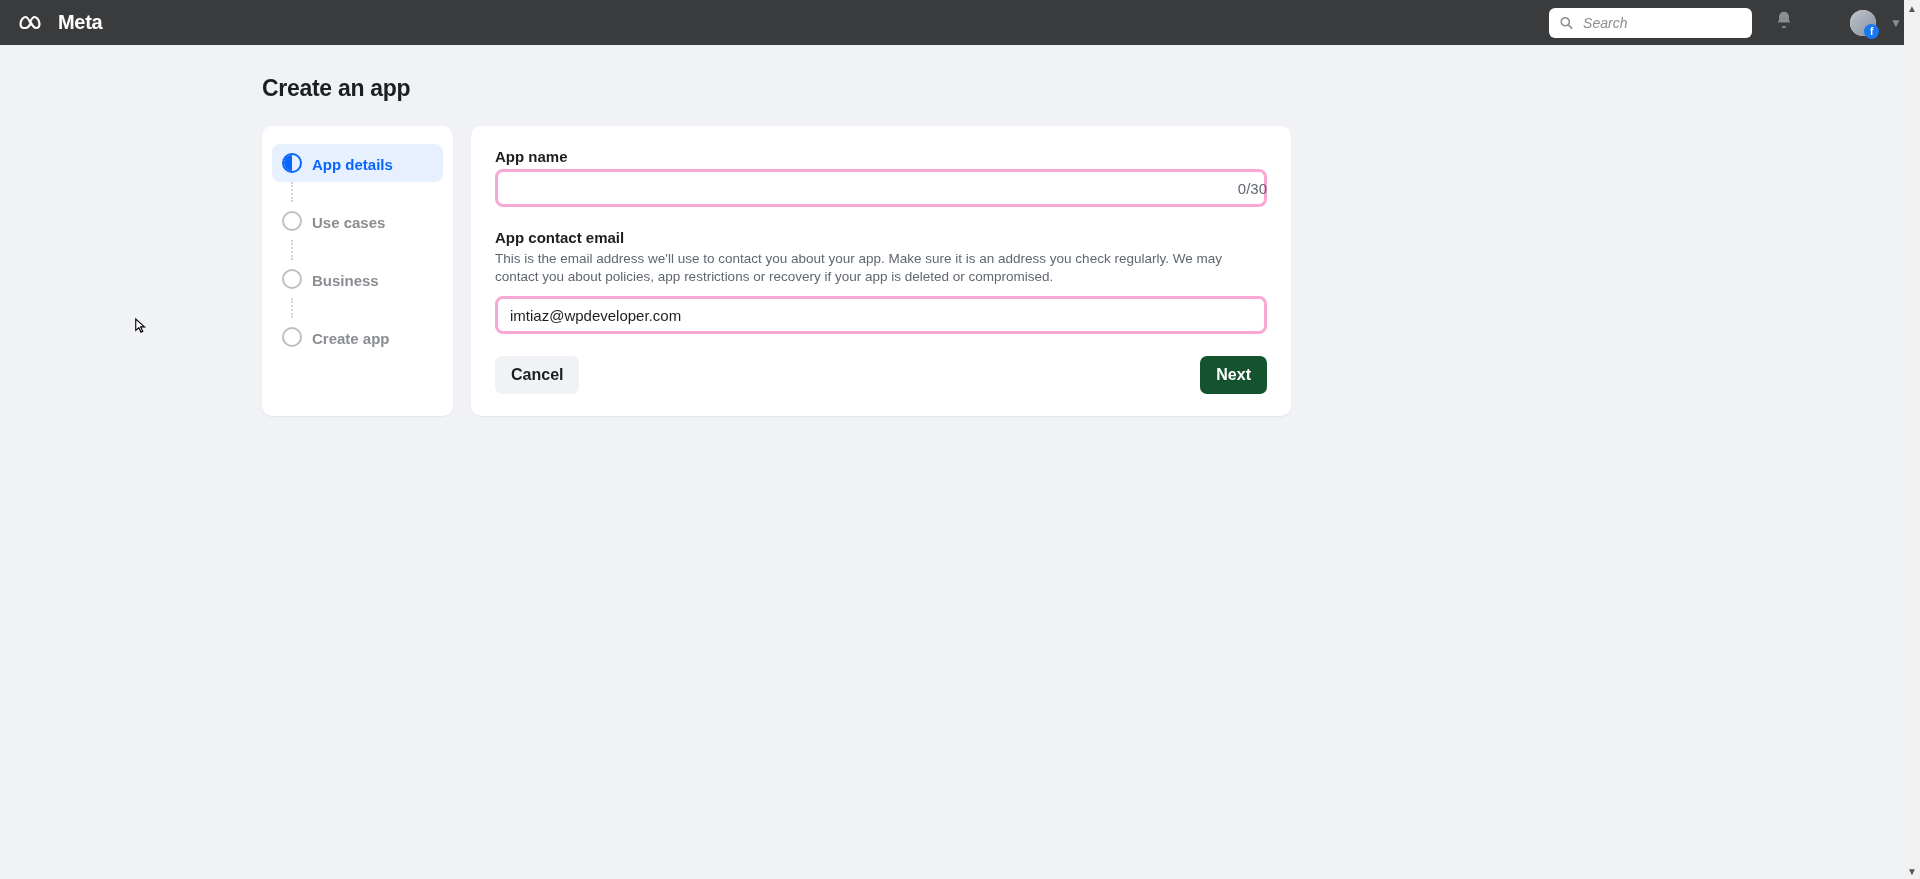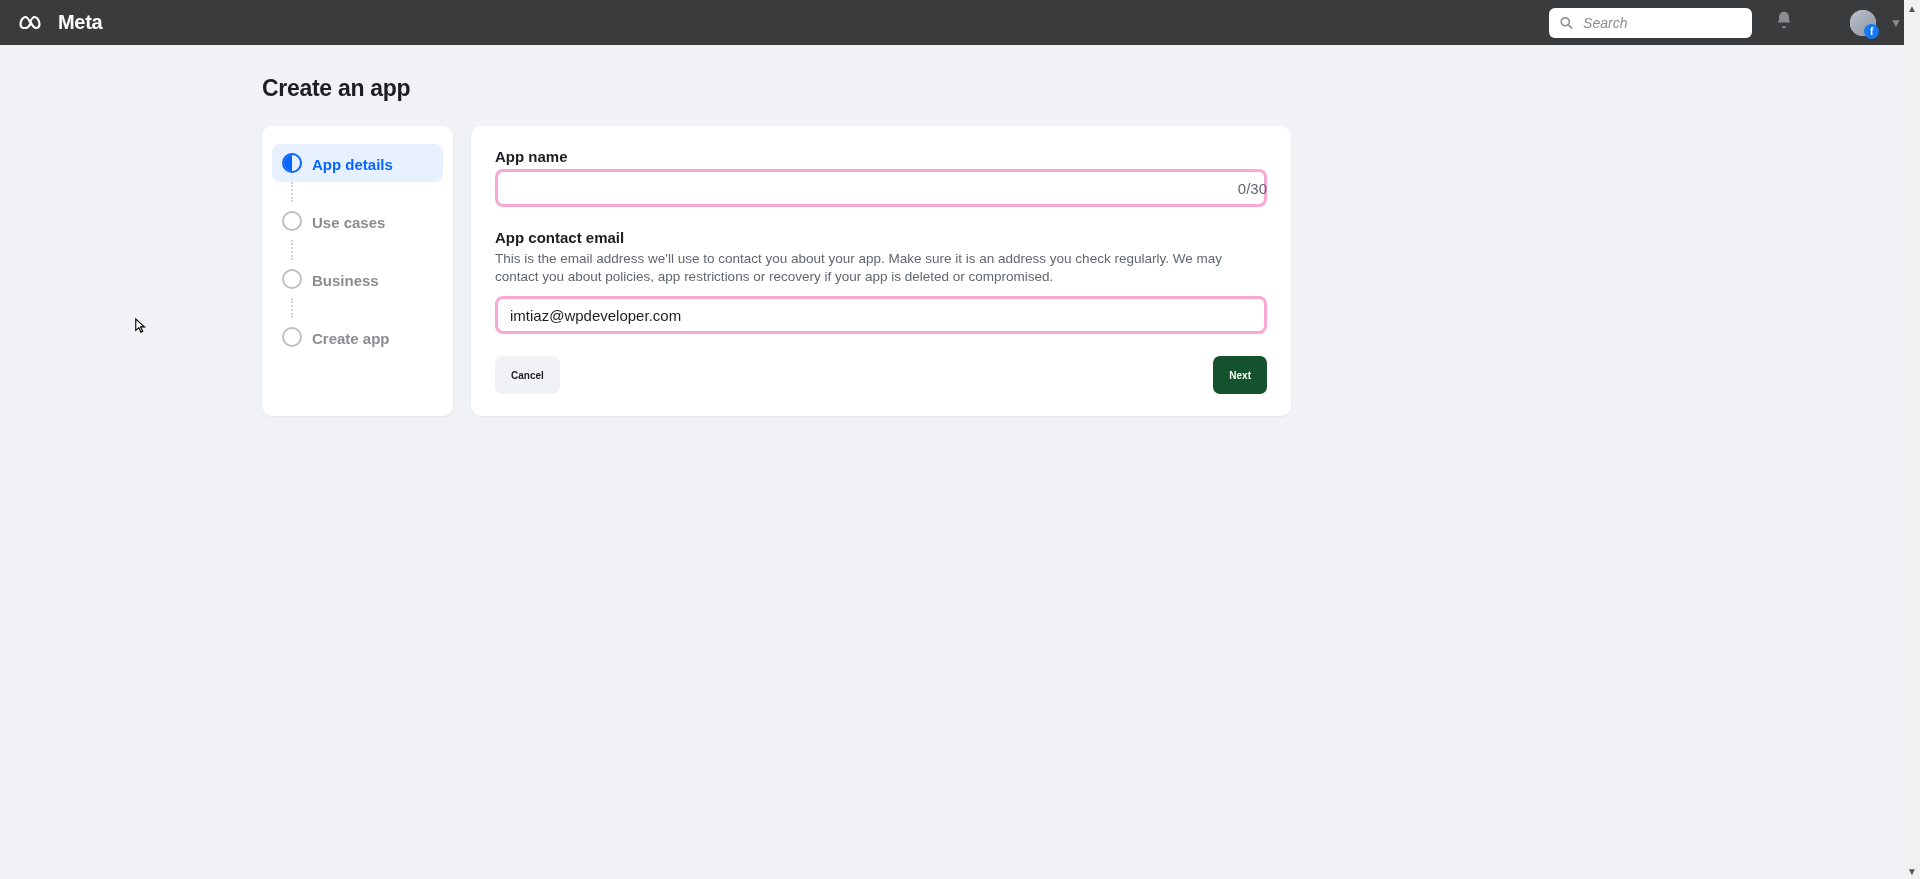--- a/index.html
+++ b/index.html
@@ -40,21 +40,21 @@
     
     .form-card { background:#fff; border-radius:10px; width: 820px; padding: 22px 24px 22px 24px; box-shadow: 0 1px 2px rgba(0,0,0,.06); }
     .field { margin-bottom: 22px; }
     .field-label { font-size:15px; font-weight:700; color:#1c1e21; margin-bottom: 4px; }
     .field-help { font-size: 13.5px; color:#606770; line-height: 1.35; margin-bottom: 10px; }
     .input-wrap { position:relative; }
     .text-input { width:100%; height:38px; border-radius:8px; border:3px solid #f9a8d4; padding: 0 56px 0 12px; font-size:15px; color:#1c1e21; background:#fff; }
     .count { position:absolute; right:0; top:50%; transform:translateY(-50%); color:#606770; font-size:15px; }
     
     .actions { display:flex; justify-content:space-between; margin-top: 14px; }
-    .btn { height:38px; padding:0 16px; border:none; border-radius:7px; font-size:10px; font-weight:600; cursor:pointer; }
+    .btn { height:38px; padding:0 16px; border:none; border-radius:7px; font-size:16px; font-weight:600; cursor:pointer; }
     .btn-cancel { background:#f0f2f5; color:#1c1e21; }
     .btn-next { background:#14532d; color:#fff; }
     
     .scrollbar { position:absolute; right:0; top:0; width:16px; height:100%; background:#f1f1f1; display:flex; flex-direction:column; justify-content:space-between; align-items:center; }
     .scroll-btn { height:16px; width:16px; display:flex; align-items:center; justify-content:center; color:#555; font-size:10px; }
     
     .cursor { position:absolute; left:134px; top:317px; width:14px; height:18px; }
   </style>
 </head>
 <body>

